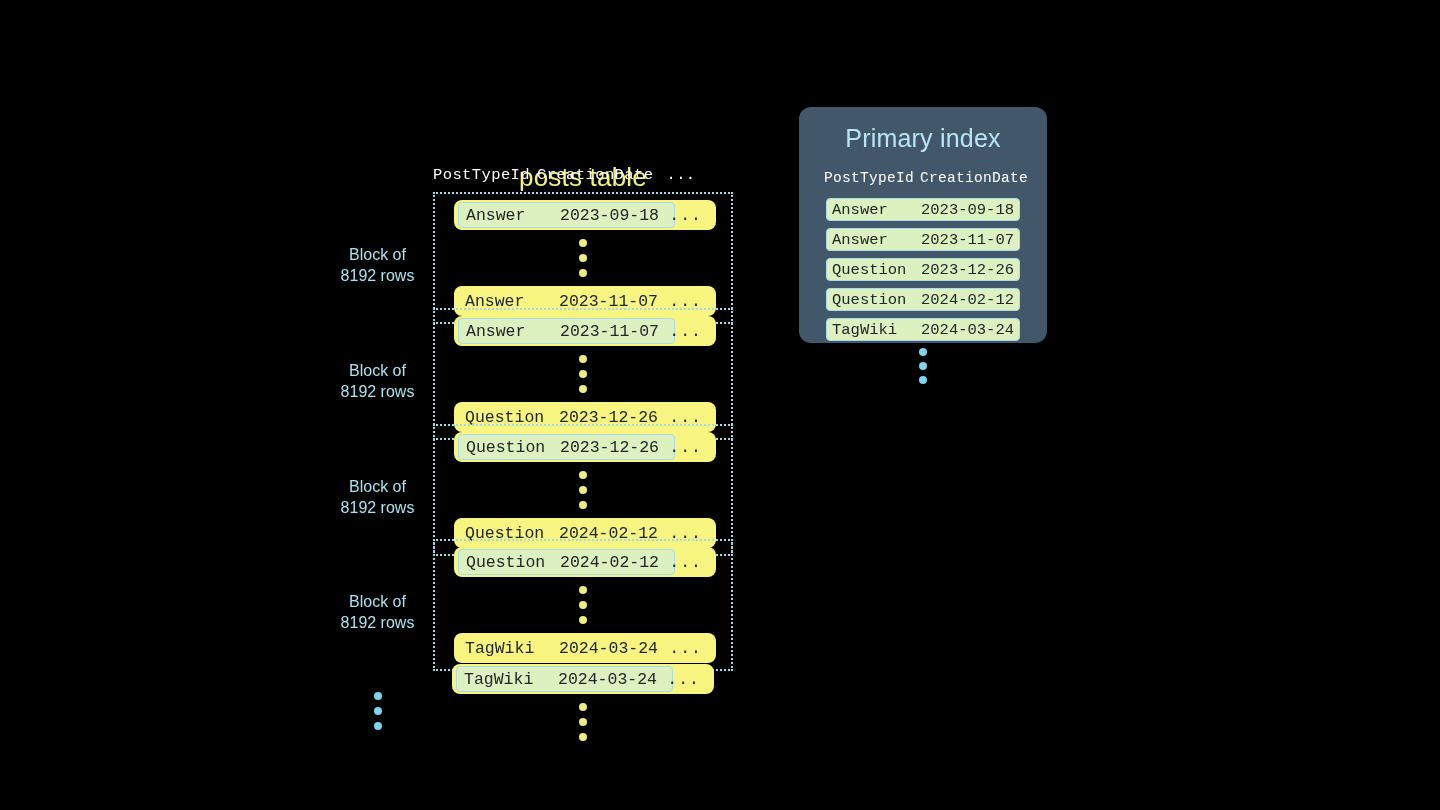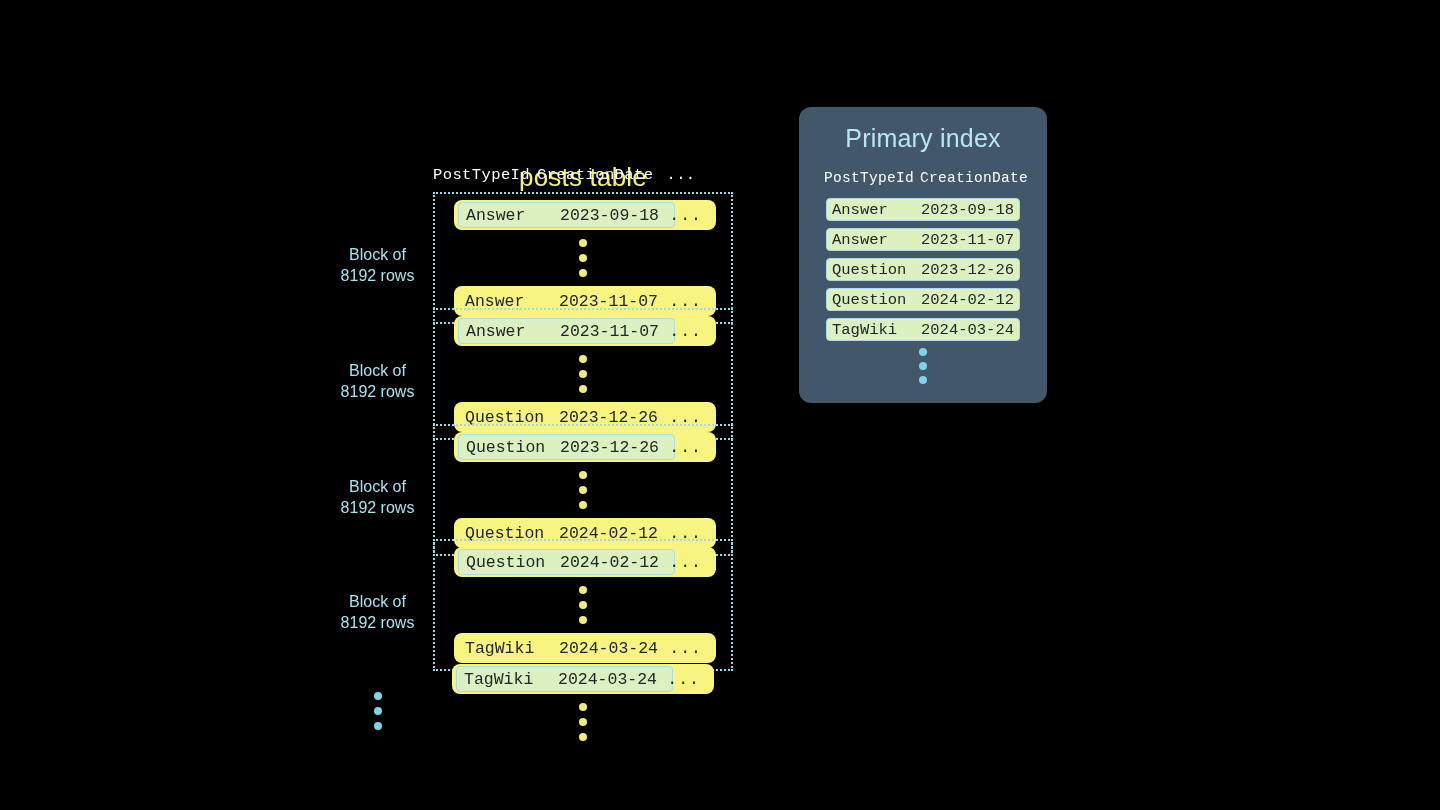--- a/index.html
+++ b/index.html
@@ -61,21 +61,21 @@
   .row .f3 {
     position:absolute; right:14px; font-size:16.5px; color:#21262b; letter-spacing:1px;
   }
 
   .vdots { display:flex; flex-direction:column; align-items:center; gap:7px; padding:9px 0; }
   .vdots i { display:block; width:8px; height:8px; border-radius:50%; background:#f0ee7a; }
   .vdots.blue i { background:#7fd3ea; }
 
   
   #primary-index {
-    position:absolute; left:799px; top:107px; width:248px; height:296px;
+    position:absolute; left:799px; top:107px; width:248px; height:236px;
     background:#42586a; border-radius:12px;
   }
   .pi-title { color:#b9e6f5; font-size:25px; text-align:center; padding-top:17px; letter-spacing:.2px; }
   .pi-headers {
     display:flex; justify-content:center; color:#ffffff; font-size:14.5px;
     margin-top:17px; letter-spacing:.3px;
   }
   .pi-headers .h1 { width:96px; text-align:left; }
   .pi-headers .h2 { width:102px; text-align:left; }
   .pi-rows { margin-top:12px; padding:0 27px; }

